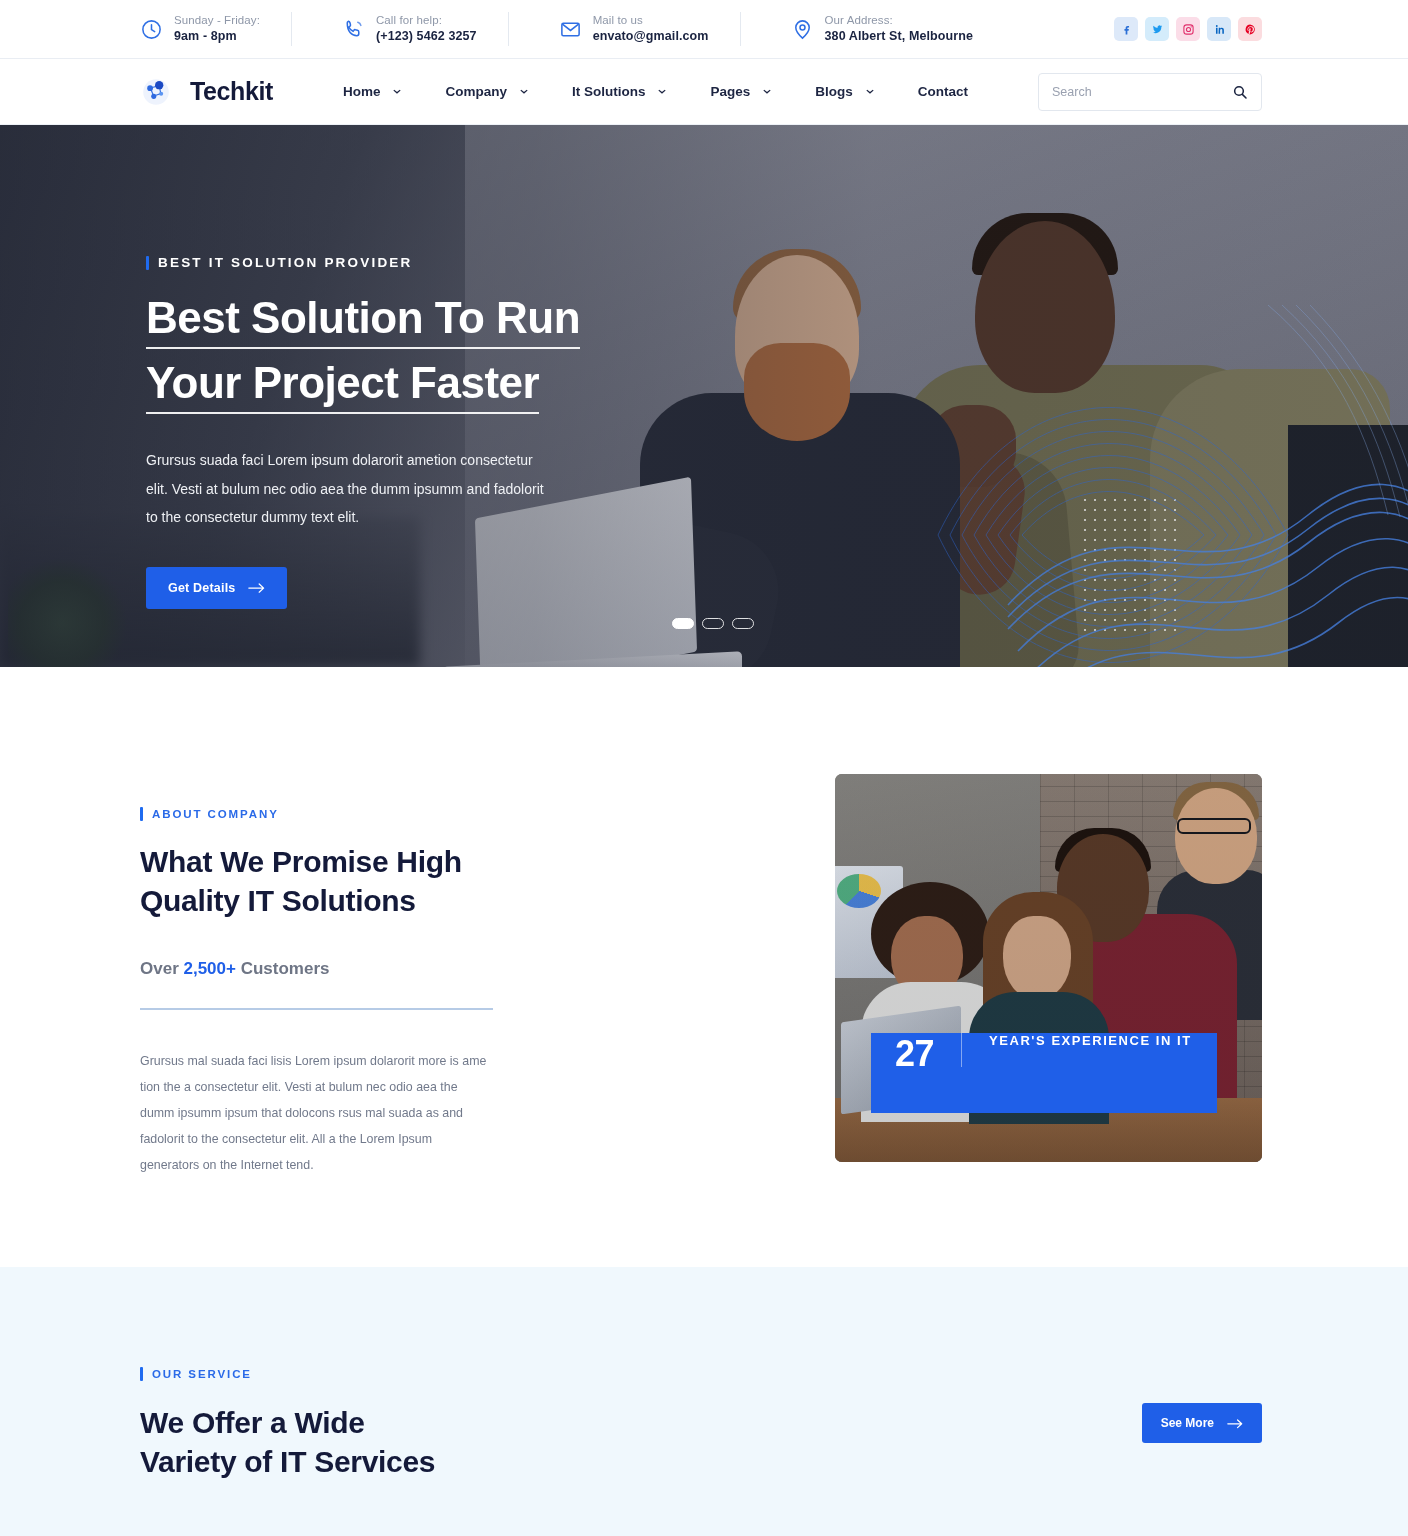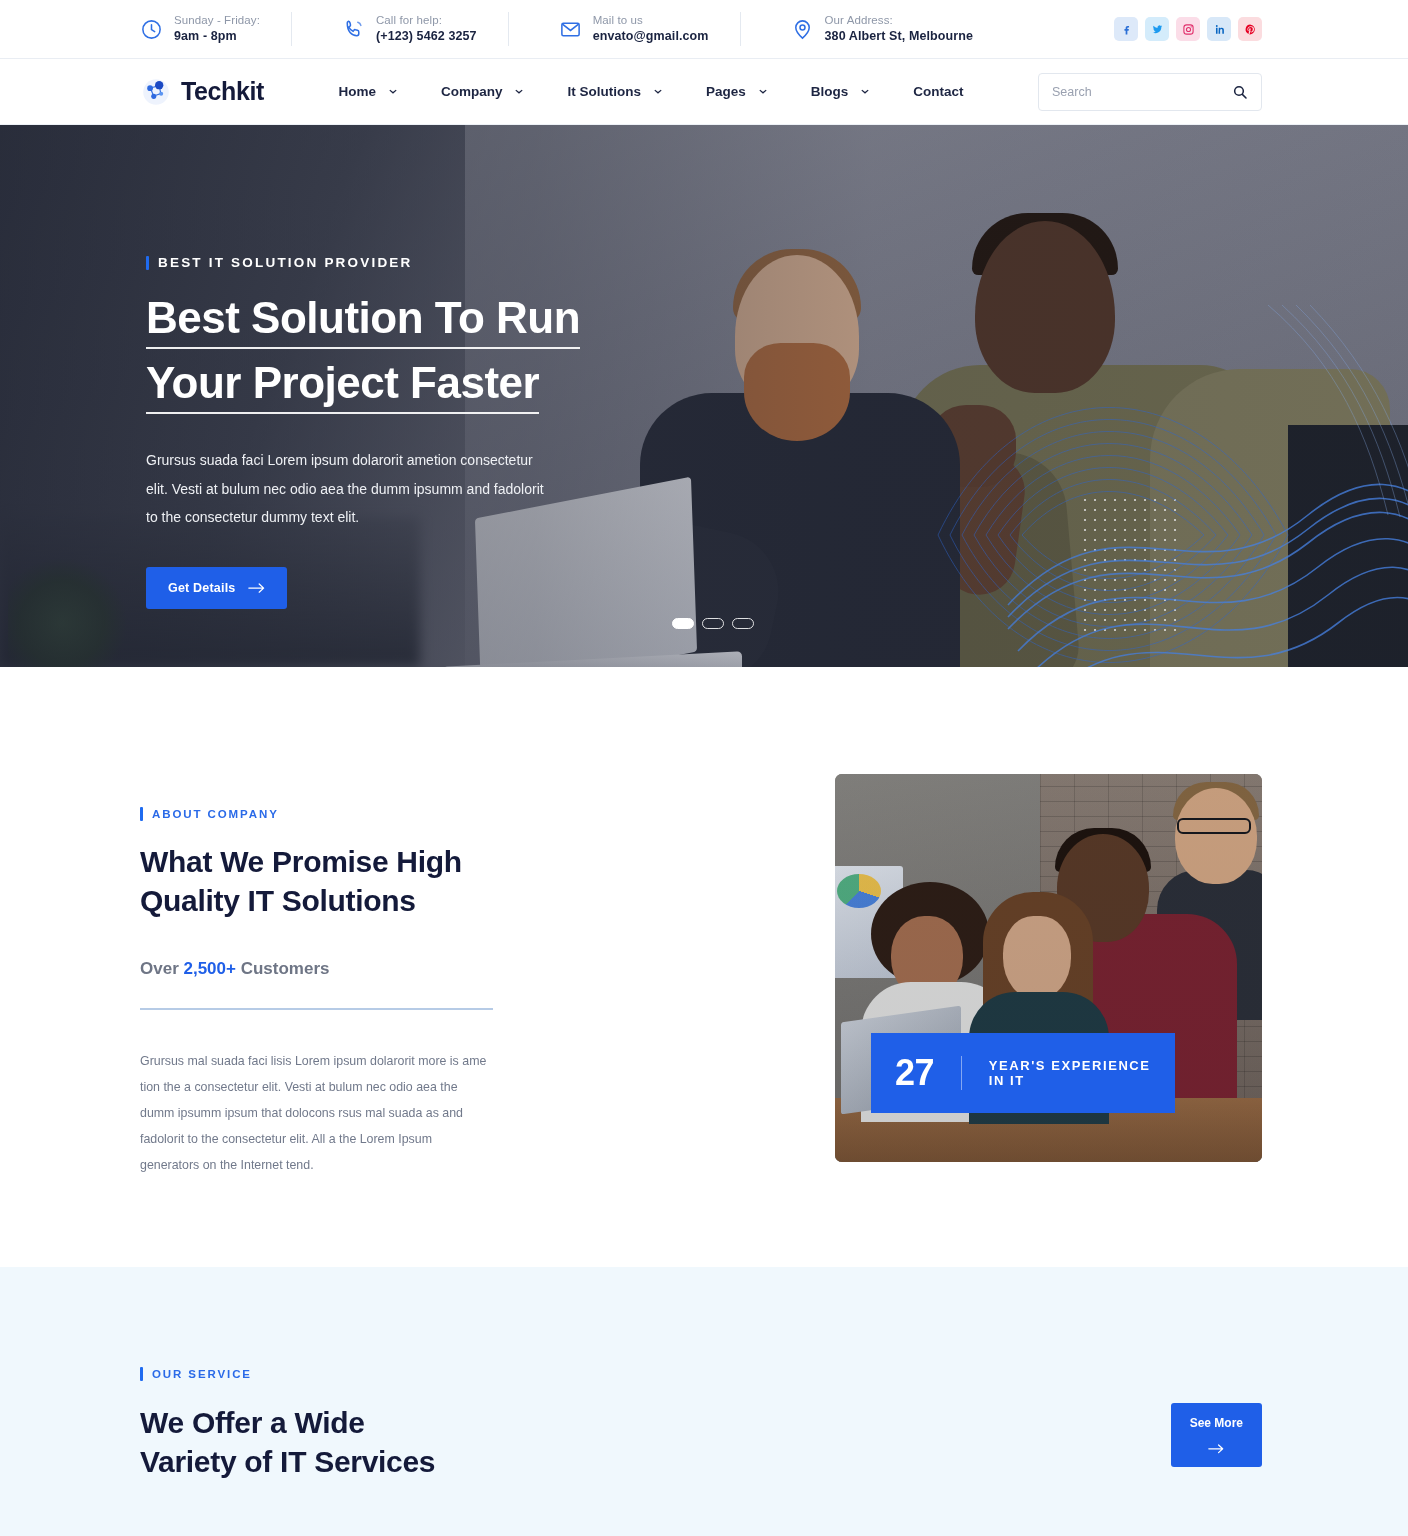--- a/index.html
+++ b/index.html
@@ -35,21 +35,21 @@
   .socials { display:flex; gap:7px; align-items:center; margin-left:auto; }
   .soc { width:24px; height:24px; border-radius:5px; display:flex; align-items:center; justify-content:center; }
   .soc svg { display:block; }
 
   
   .header {
     height:66px; display:flex; align-items:center;
     padding:0 146px 0 140px; background:#fff;
     border-bottom:1px solid #edf1f6;
   }
-  .brand { display:flex; align-items:center; gap:9px; }
+  .brand { display:flex; align-items:center; gap:18px; }
   .brand-icon { width:32px; height:32px; }
   .brand-name { font-size:25px; font-weight:800; letter-spacing:-.4px; color:#141a3a; }
   .nav { display:flex; align-items:center; gap:0; margin-left:auto; }
   .nav-item {
     display:flex; align-items:center; gap:13px;
     font-size:13.5px; font-weight:600; color:#1d2542;
     padding:0 22px; white-space:nowrap;
   }
   .chev { width:8px; height:5px; display:inline-block; color:#1d2542; }
   .chev svg{display:block;}
@@ -192,35 +192,35 @@
     border-radius:50% 50% 46% 46%; background:#d9ab86; }
   .ai-m2-hair { position:absolute; left:338px; top:8px; width:86px; height:38px;
     border-radius:44px 44px 6px 6px; background:#8a6a43; }
   .ai-m2-glass { position:absolute; left:342px; top:44px; width:74px; height:16px;
     border:2.5px solid #15171c; border-radius:6px; }
   .ai-m2-body { position:absolute; left:322px; top:96px; width:120px; height:150px;
     border-radius:40px 30px 0 0; background:#2b2f38; }
   .ai-veil { position:absolute; inset:0; background:linear-gradient(180deg, rgba(20,24,36,.10), rgba(20,24,36,.14)); }
 
   .exp-badge {
-    position:absolute; left:36px; top:259px; width:304px; height:80px;
-    background:#1f5fe8; display:flex; align-items:center; padding:0 24px; z-index:3;
+    position:absolute; left:36px; top:259px; width:346px; height:80px;
+    background:#1f5fe8; display:flex; align-items:flex-start; padding:0 24px; z-index:3;
   }
   .exp-num { font-size:36px; font-weight:800; color:#fff; letter-spacing:-.5px; }
   .exp-div { width:1px; height:34px; background:rgba(255,255,255,.45); margin:0 27px; }
   .exp-label { font-size:13px; font-weight:700; color:#fff; letter-spacing:1.55px; }
 
   
   .service { background:#f0f8fd; padding:100px 146px 0 140px; min-height:293px; }
   .service-top { display:flex; align-items:flex-start; }
   .service-h2 { font-size:30px; line-height:1.3; font-weight:800; color:#141a3a; margin-top:14px; letter-spacing:-.3px;}
   .see-more {
     margin-left:auto; margin-top:36px; display:inline-flex; align-items:center; gap:13px;
     background:#1f5fe8; color:#fff; font-size:12px; font-weight:700;
-    padding:13px 19px; border-radius:3px; border:none;flex-direction:column;
+    padding:13px 19px; border-radius:3px; border:none;
   }
   .see-more .arr { width:16px; height:11px; }
 </style>
 </head>
 <body>
 
 <div class="page">
 
   <div class="topbar">
     <div class="topinfo-wrap">

